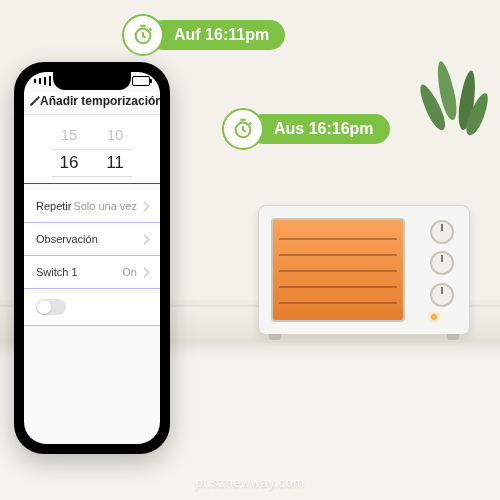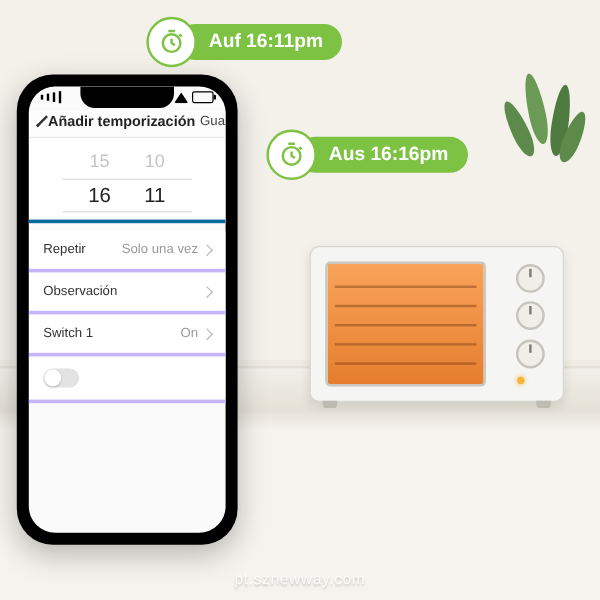--- a/index.html
+++ b/index.html
@@ -152,21 +152,21 @@
     white-space: nowrap;
   }
   .pill.pill1 { left: 122px; top: 14px; }
   .pill.pill2 { left: 222px; top: 108px; text-align: right; }
 
   
   .phone {
     position: absolute;
     left: 14px;
     top: 62px;
-    width: 184px;
+    width: 156px;
     height: 392px;
     background: #000;
     border-radius: 30px;
     padding: 10px;
     box-sizing: border-box;
     box-shadow: 0 8px 24px rgba(0,0,0,0.25);
   }
   .phone .screen {
     position: relative;
     width: 100%; height: 100%;
@@ -246,21 +246,21 @@
   .navbar .save {
     font-size: 11px;
     color: #444;
     font-weight: 500;
   }
 
   .timepicker {
     background: #fff;
     position: relative;
     padding: 6px 0;
-    border-bottom: 3px solid #0369a1;
+    border-bottom: 1px solid #0369a1;
   }
   .timepicker .row {
     display: flex;
     justify-content: center;
     gap: 22px;
     font-size: 15px;
     line-height: 28px;
     color: #c5c5c5;
   }
   .timepicker .row span { width: 24px; text-align: center; }
@@ -283,21 +283,21 @@
 
   .list {
     background: #fff;
     margin-top: 6px;
   }
   .list .item {
     display: flex;
     justify-content: space-between;
     align-items: center;
     padding: 10px 12px;
-    border-bottom: 3px solid #c4b5fd;
+    border-bottom: 1px solid #c4b5fd;
     font-size: 11px;
   }
   .list .item .label { color: #333; }
   .list .item .value { color: #9a9a9a; display:flex; align-items:center; gap:4px; }
   .chev {
     width: 6px; height: 6px;
     border-right: 1.5px solid #bbb;
     border-top: 1.5px solid #bbb;
     transform: rotate(45deg);
   }

